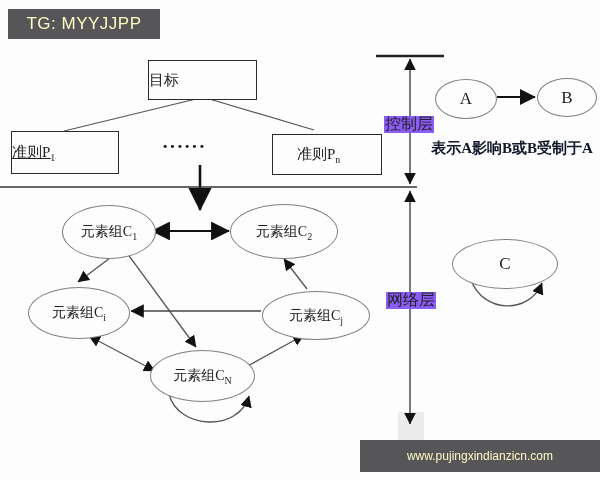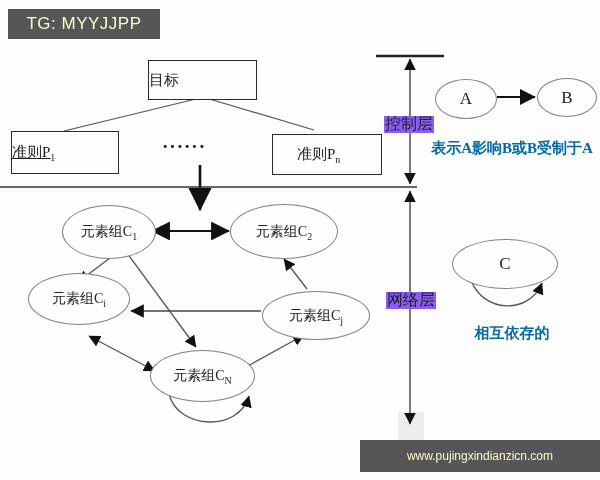--- a/index.html
+++ b/index.html
@@ -31,21 +31,21 @@
   .ell{
     border:1px solid #818181;border-radius:50%;background:#fdfdfd;
     display:flex;align-items:center;justify-content:center;
     font-size:14px;z-index:3;
   }
   .ell sub,.box sub{font-size:10px;line-height:0;font-family:"Liberation Serif",serif;}
   
   .lab{z-index:4;font-size:16px;background:#8b5cf6;padding:0 1px;line-height:1.05;}
   .dots{z-index:3;font-weight:bold;font-size:19px;letter-spacing:1px;color:#111;
         display:flex;align-items:center;justify-content:center;}
-  .caption{z-index:3;font-weight:bold;font-size:15px;text-align:center;line-height:19px;color:#0369a1;}
+  .caption{z-index:3;font-weight:bold;font-size:15px;text-align:center;line-height:19px;color:#0f172a;}
   .bigletter{font-size:17px;font-family:"Liberation Serif",serif;}
   .ghost{background:#ececec;z-index:0;}
 </style>
 </head>
 <body>
 
 <div class="abs ghost" style="left:398px;top:412px;width:26px;height:28px;"></div>
 
 <svg class="layer" width="600" height="480" viewBox="0 0 600 480">
   <defs>
@@ -97,21 +97,21 @@
 
 <div class="abs lab" style="left:384px;top:116px;">控制层</div>
 <div class="abs lab" style="left:386px;top:292px;">网络层</div>
 
 <div class="abs ell" style="left:62px;top:205px;width:92px;height:52px;">
   <span><span>元素组C</span><sub>1</sub></span>
 </div>
 <div class="abs ell" style="left:230px;top:204px;width:106px;height:53px;">
   <span><span>元素组C</span><sub>2</sub></span>
 </div>
-<div class="abs ell" style="left:28px;top:273px;width:100px;height:50px;">
+<div class="abs ell" style="left:28px;top:287px;width:100px;height:50px;">
   <span><span>元素组C</span><sub>i</sub></span>
 </div>
 <div class="abs ell" style="left:262px;top:291px;width:106px;height:47px;align-items:center;">
   <span><span>元素组C</span><sub>j</sub></span>
 </div>
 <div class="abs ell" style="left:150px;top:350px;width:103px;height:50px;">
   <span><span>元素组C</span><sub>N</sub></span>
 </div>
 
 <div class="abs ell" style="left:435px;top:79px;width:60px;height:38px;">
@@ -119,14 +119,13 @@
 </div>
 <div class="abs ell" style="left:537px;top:78px;width:58px;height:37px;">
   <span class="bigletter">B</span>
 </div>
 <div class="abs caption" style="left:428px;top:139px;width:168px;">表示A影响B或B受制于A</div>
 
 <div class="abs ell" style="left:452px;top:239px;width:104px;height:48px;">
   <span class="bigletter">C</span>
 </div>
 <div class="abs caption" style="left:430px;top:324px;width:164px;">
-  <div>相互依存的</div>
 </div>
 
 </body></html>

